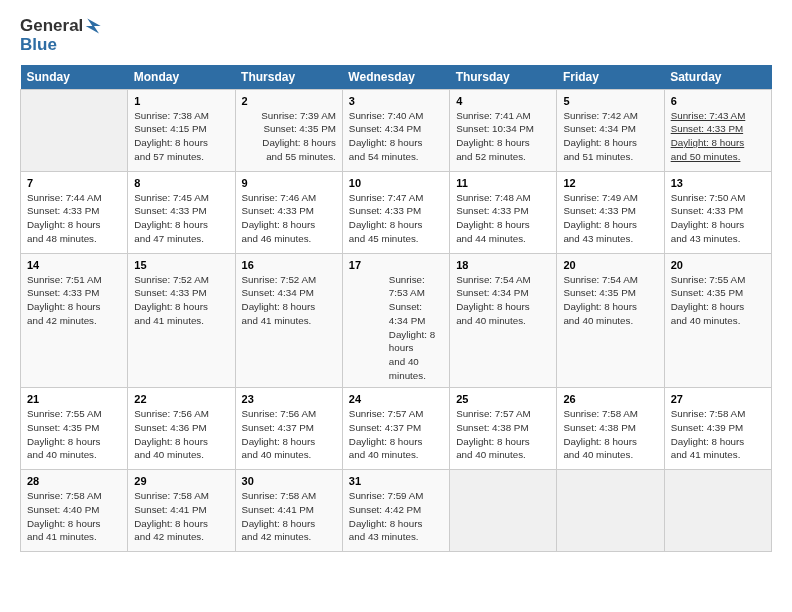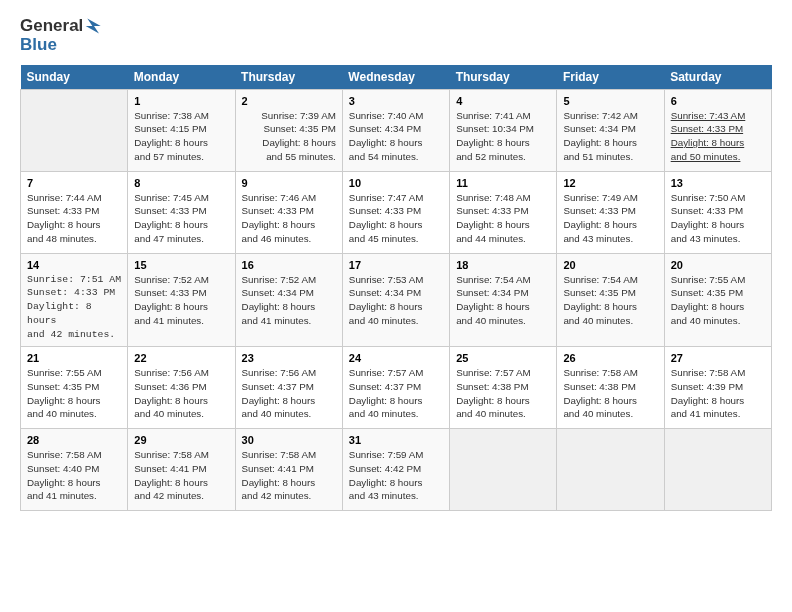--- a/index.html
+++ b/index.html
@@ -207,42 +207,42 @@
             <span class="day-num">13</span>
             <div class="day-info" style="white-space: pre-line;">Sunrise: 7:50 AM
 Sunset: 4:33 PM
 Daylight: 8 hours
 and 43 minutes.</div>
           </td>
         </tr>
         <tr>
           <td>
             <span class="day-num">14</span>
-            <div class="day-info" style="white-space: pre-line; font-family: Liberation Mono, monospace;">Sunrise: 7:51 AM
+            <div class="day-info" style="white-space: pre-line;">Sunrise: 7:51 AM
 Sunset: 4:33 PM
 Daylight: 8 hours
 and 42 minutes.</div>
           </td>
           <td>
             <span class="day-num">15</span>
             <div class="day-info" style="white-space: pre-line;">Sunrise: 7:52 AM
 Sunset: 4:33 PM
 Daylight: 8 hours
 and 41 minutes.</div>
           </td>
           <td>
             <span class="day-num">16</span>
             <div class="day-info" style="white-space: pre-line;">Sunrise: 7:52 AM
 Sunset: 4:34 PM
 Daylight: 8 hours
 and 41 minutes.</div>
           </td>
           <td>
             <span class="day-num">17</span>
-            <div class="day-info" style="white-space: pre-line;">Sunrise: 7:53 AM
+            <div class="day-info" style="white-space: pre-line; margin-left: 40px;">Sunrise: 7:53 AM
 Sunset: 4:34 PM
 Daylight: 8 hours
 and 40 minutes.</div>
           </td>
           <td>
             <span class="day-num">18</span>
             <div class="day-info" style="white-space: pre-line;">Sunrise: 7:54 AM
 Sunset: 4:34 PM
 Daylight: 8 hours
 and 40 minutes.</div>

